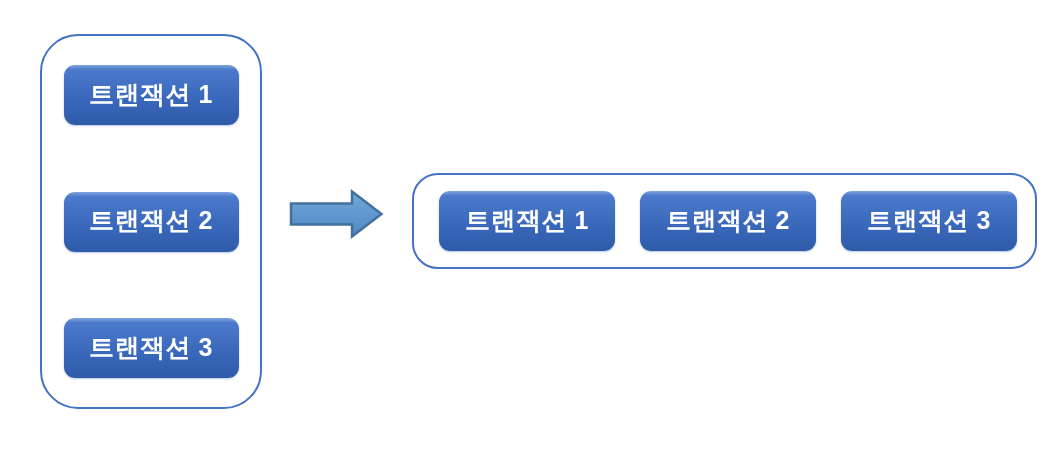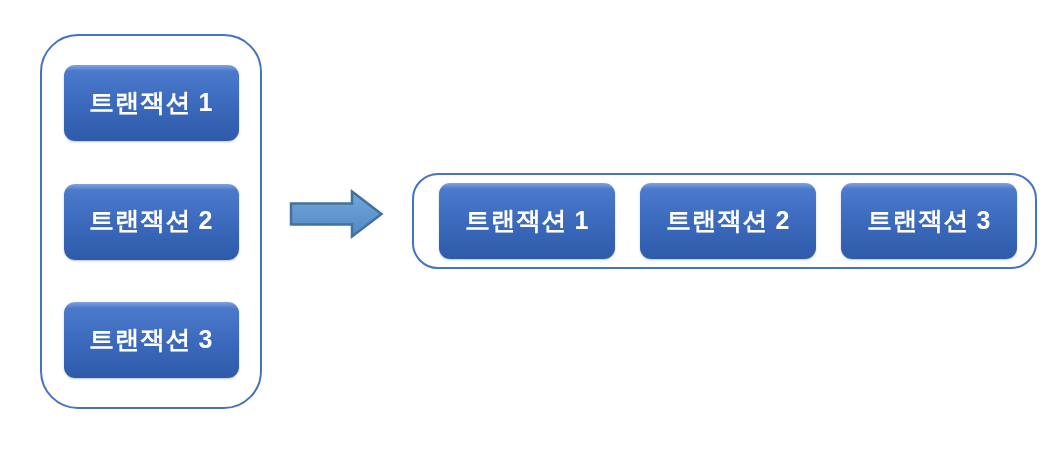--- a/index.html
+++ b/index.html
@@ -39,21 +39,21 @@
     width: 625px;
     height: 96px;
     border-radius: 26px;
     flex-direction: row;
     justify-content: space-between;
     align-items: center;
     padding: 0 18px 0 25px;
   }
   .tx-box {
     box-sizing: border-box;
-    height: 76px;
+    height: 60px;
     border-radius: 11px;
     display: flex;
     align-items: center;
     justify-content: center;
     background: linear-gradient(180deg,
       var(--box-highlight, #7FA4DE) 0%,
       var(--box-top, #4B79CB) 8%,
       var(--box-mid, #3A68BB) 55%,
       var(--box-bottom, #2E5BA9) 100%);
     box-shadow: 0 1px 2px rgba(46, 91, 169, 0.35);

